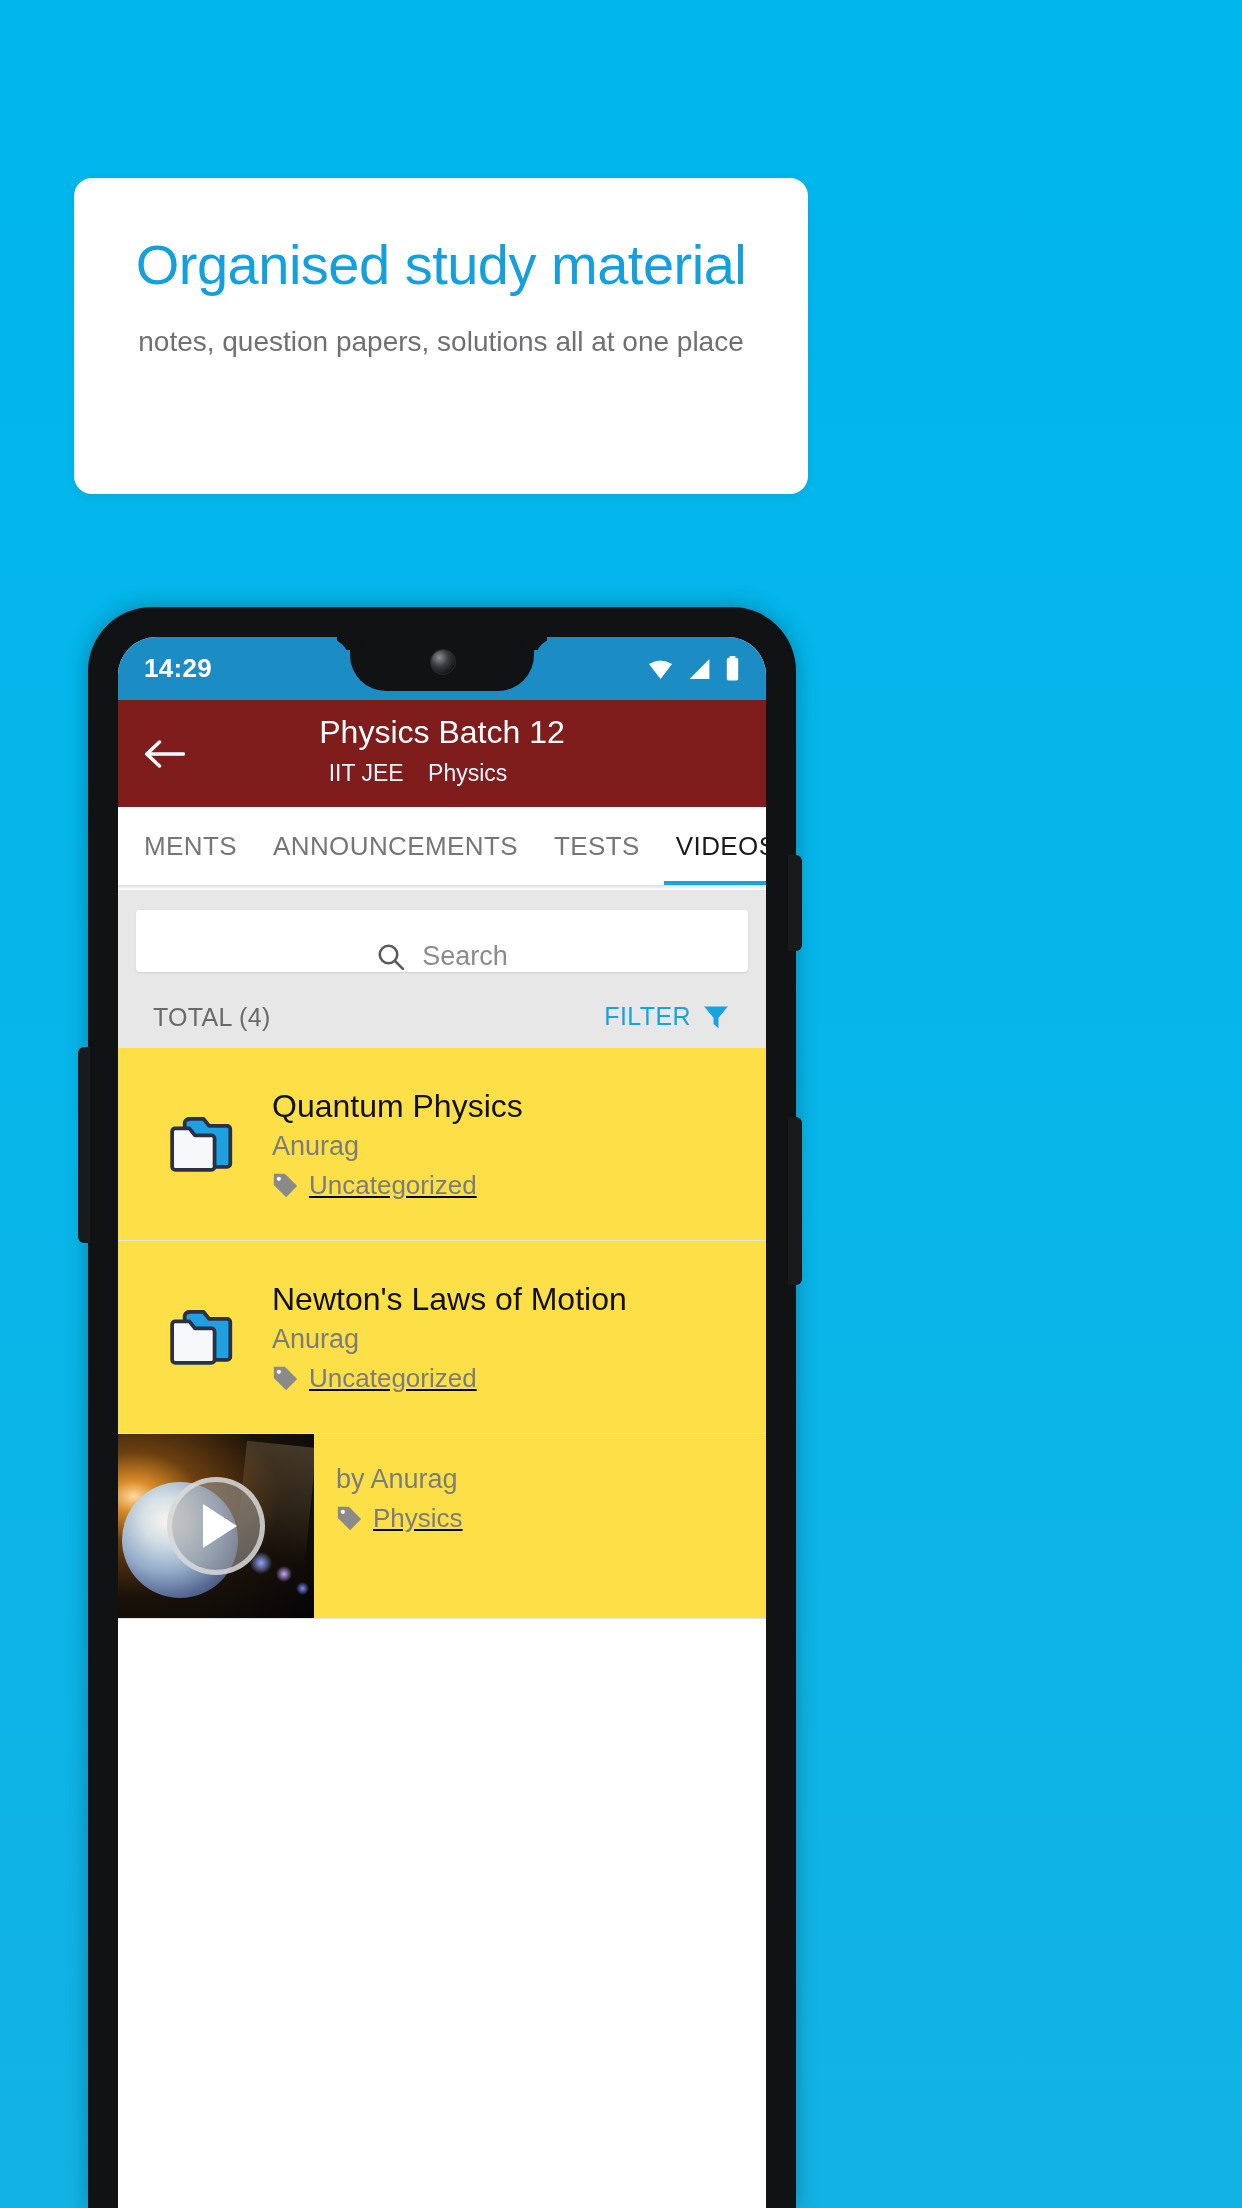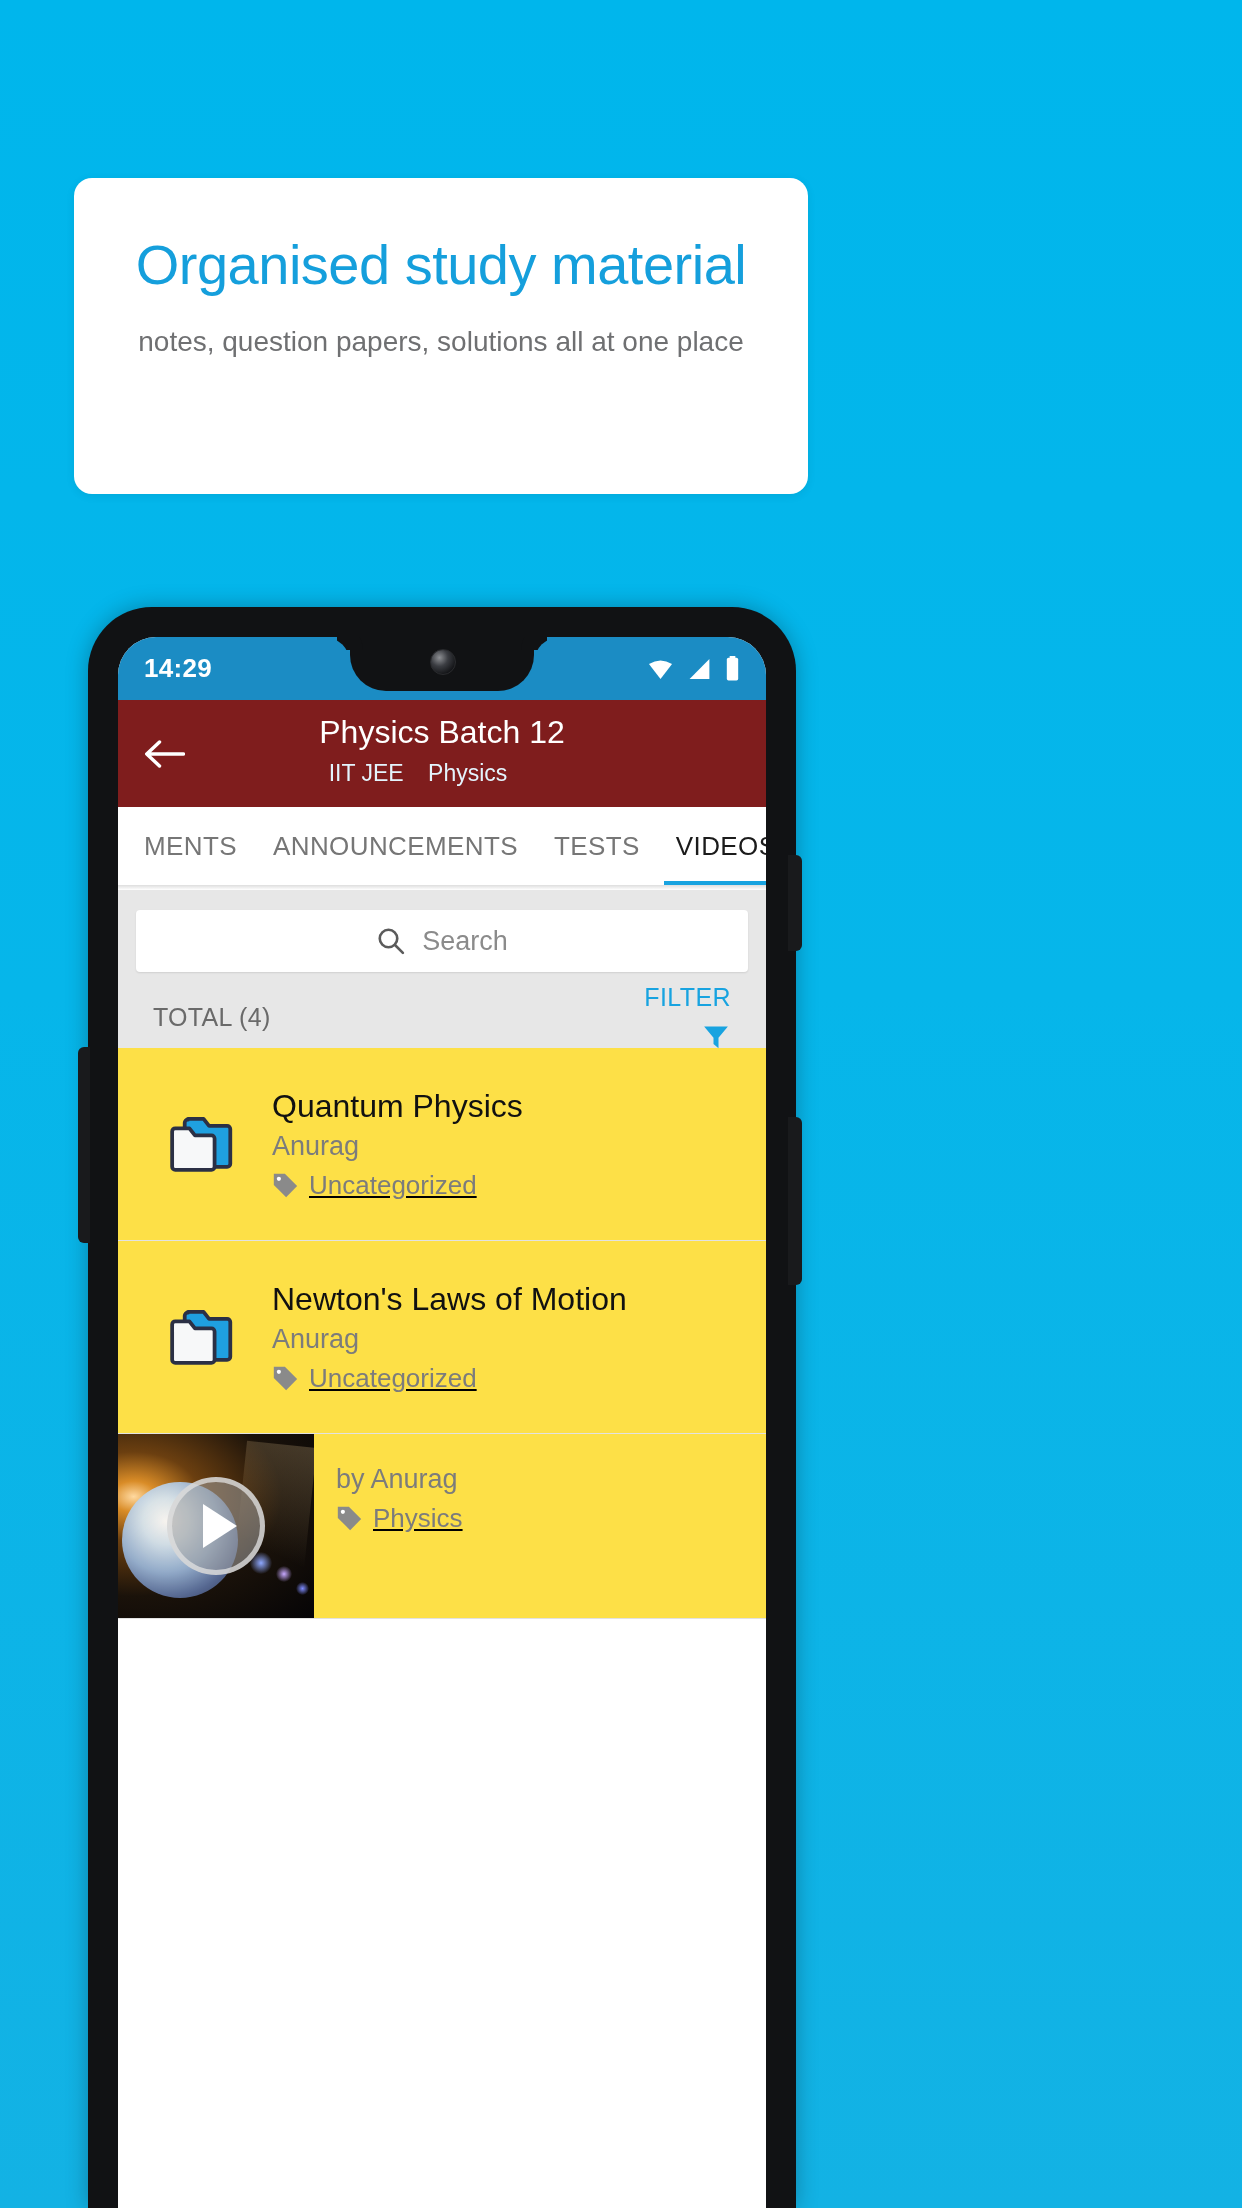--- a/index.html
+++ b/index.html
@@ -112,32 +112,32 @@
   .tab.active{color:#1b1b1b;font-weight:400;}
   .tab.active::after{
     content:"";position:absolute;left:6px;right:6px;bottom:0;height:4px;background:#18a3e0;
   }
   #tabs-shadow{height:5px;background:linear-gradient(180deg,rgba(0,0,0,.13),rgba(0,0,0,0));}
 
   
   #searchwrap{background:#e7e7e7;padding:20px 18px 14px 18px;}
   #searchbox{
     height:62px;background:#ffffff;border-radius:4px;
-    display:flex;align-items:center;justify-content:center;gap:16px;
+    display:flex;align-items:flex-end;justify-content:center;gap:16px;
     box-shadow:0 1px 2px rgba(0,0,0,.10);
   }
   #search-ph{color:#8b8b8b;font-size:27px;}
 
   
   #totalrow{
     background:#e7e7e7;height:62px;display:flex;align-items:center;
     justify-content:space-between;padding:0 35px;box-sizing:border-box;
   }
   #total-label{color:#6a6a6a;font-size:25px;letter-spacing:.3px;}
-  #filter-btn{display:flex;align-items:flex-end;gap:10px;cursor:pointer;flex-direction:column;}
+  #filter-btn{display:flex;align-items:flex-start;gap:10px;cursor:pointer;}
   #filter-label{color:#18a3e0;font-size:25px;letter-spacing:.4px;}
 
   
   .row{
     background:#fde047;display:flex;align-items:center;
     border-bottom:1px solid #e2e2e2;box-sizing:border-box;
   }
   .row-folder{height:193px;padding:0 20px;}
   .folder-ico{width:128px;display:flex;justify-content:center;flex:0 0 128px;}
   .row-text{flex:1;padding-left:6px;overflow:hidden;}

